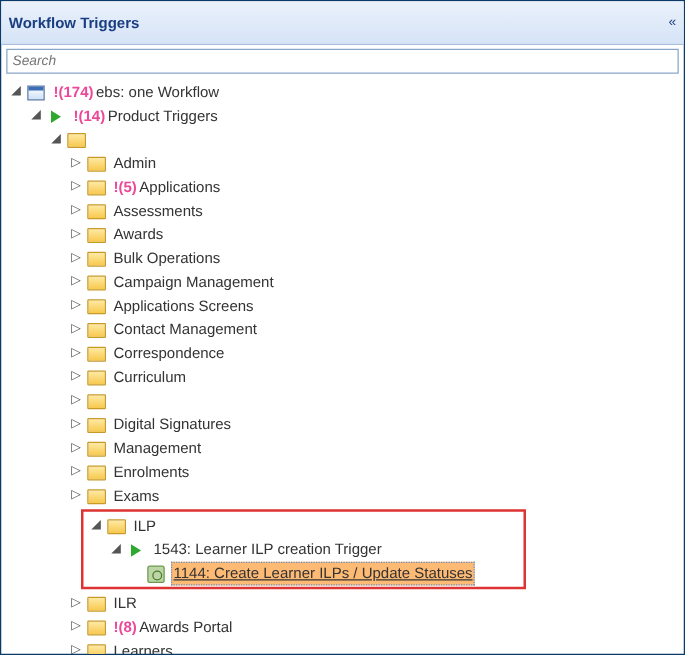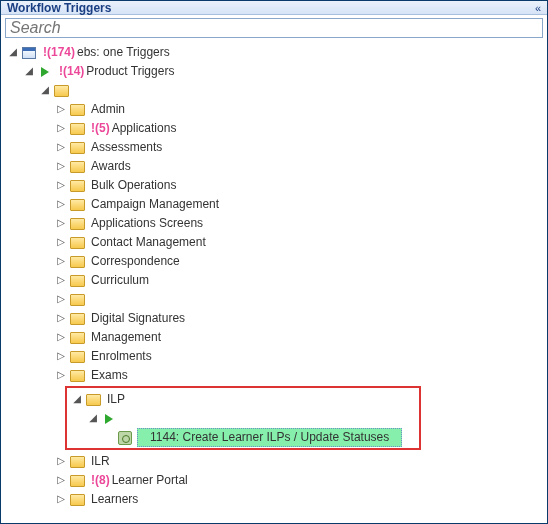--- a/index.html
+++ b/index.html
@@ -8,21 +8,21 @@
     font-family: "Segoe UI", Tahoma, Arial, sans-serif;
     font-size: 12px;
     color: #333;
     background: #fff;
     width: 548px;
     height: 524px;
     border: 1px solid #0a3a6a;
     overflow: hidden;
   }
   .panel-header {
-    height: 14px;
+    height: 35px;
     background: linear-gradient(#eaf1fb, #d6e4f7);
     border-bottom: 1px solid #a8c0de;
     display:flex;
     align-items:center;
     justify-content:space-between;
     padding: 0 6px;
   }
   .panel-header .title {
     font-weight: bold;
     color: #1a3e82;
@@ -35,21 +35,21 @@
   }
   .search-wrap {
     padding: 3px 4px;
   }
   .search-input {
     width:100%;
     height:20px;
     border:1px solid #8aa7c9;
     padding:1px 4px;
     font-family: inherit;
-    font-size:16px;
+    font-size:11px;
     font-style: italic;
     color:#7f1d1d;
     outline:none;
   }
   .tree {
     padding: 2px 2px 6px 2px;
     overflow:auto;
     height: calc(100% - 22px - 28px);
     line-height: 1.45;
   }
@@ -111,23 +111,24 @@
     content:"";
     position:absolute;
     width:6px;height:6px;border:1px solid #4a7a2a;border-radius:50%;
     top:3px;left:3px;
   }
   .label {
     cursor:pointer;
     padding:0 2px;
   }
   .label.selected {
-    background:#86efac;
+    background:#fdba74;
     border:1px dotted #6a8fc7;
-    padding:0 12px;
+    padding:0 1px;
+    text-decoration:underline;
   }
   .cnt { color:#ec4899; font-weight:bold; margin-right:2px;}
   .callout {
     border:2px solid #d33;
     margin:1px 8px 2px 62px;
     padding:2px 2px 1px 2px;
     width:356px;
   }
   .callout .node-row { height:19px; }
   .indent { display:inline-block; }
@@ -146,21 +147,21 @@
 
 <div class="tree">
 
   <div class="node-row">
     <span class="indent" style="width:4px"></span>
     <span class="toggle">◢</span>
     <span class="icon">
         <span class="icon-window"></span>
       </span>
     <span class="label">
-      <span class="cnt">!(174)</span><span>ebs: one Triggers</span>
+      <span class="cnt">!(174)</span><span>ebs: one Workflow</span>
     </span>
   </div>
 
   <div class="node-row">
     <span class="indent" style="width:20px"></span>
     <span class="toggle">◢</span>
     <span class="icon">
         <span class="icon-arrow"></span>
       </span>
     <span class="label">
@@ -306,20 +307,21 @@
           <span class="icon-folder"></span>
         </span>
       <span class="label"><span>ILP</span></span>
     </div>
     <div class="node-row">
       <span class="indent" style="width:18px"></span>
       <span class="toggle">◢</span>
       <span class="icon">
           <span class="icon-arrow"></span>
         </span>
+      <span class="label"><span>1543: Learner ILP creation Trigger</span></span>
     </div>
     <div class="node-row">
       <span class="indent" style="width:34px"></span>
       <span class="toggle empty">▷</span>
       <span class="icon">
           <span class="icon-gear"></span>
         </span>
       <span class="label selected"><span>1144: Create Learner ILPs / Update Statuses</span></span>
     </div>
   </div>
@@ -332,21 +334,21 @@
           <span class="icon-folder"></span>
         </span>
         <span class="label"><span>ILR</span></span>
       </div>
       <div class="node-row">
         <span class="indent" style="width: 52px;"></span>
         <span class="toggle">▷</span>
         <span class="icon">
           <span class="icon-folder"></span>
         </span>
-        <span class="label"><span class="cnt">!(8)</span><span>Learner Portal</span></span>
+        <span class="label"><span class="cnt">!(8)</span><span>Awards Portal</span></span>
       </div>
       <div class="node-row">
         <span class="indent" style="width: 52px;"></span>
         <span class="toggle">▷</span>
         <span class="icon">
           <span class="icon-folder"></span>
         </span>
         <span class="label"><span>Learners</span></span>
       </div>
     </div>

